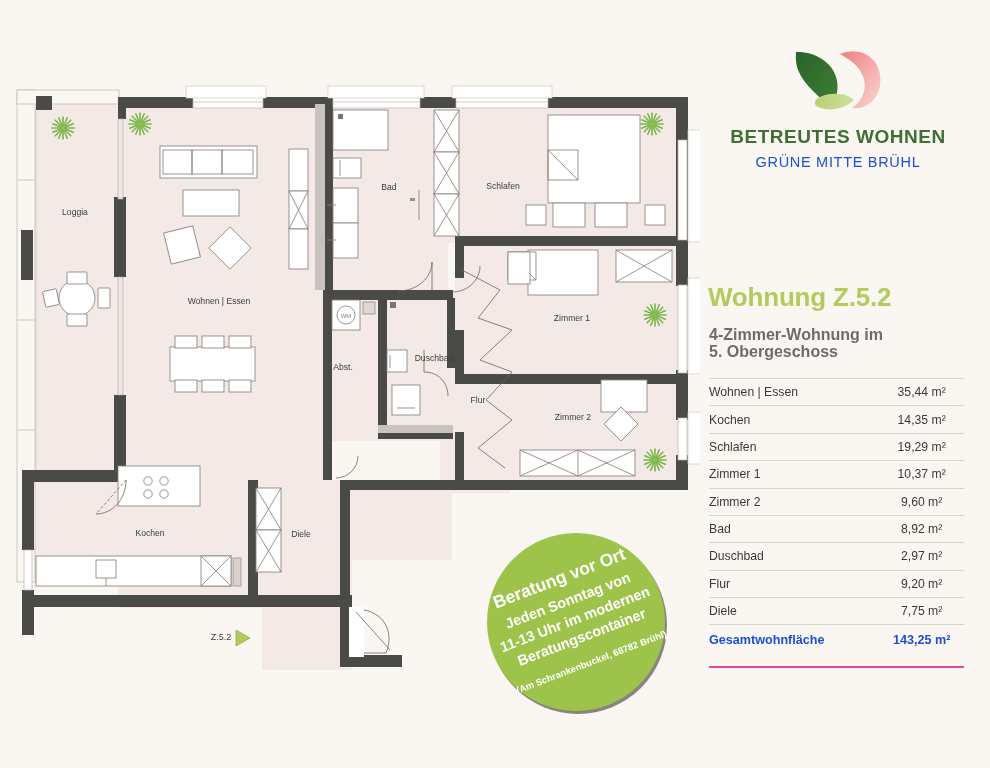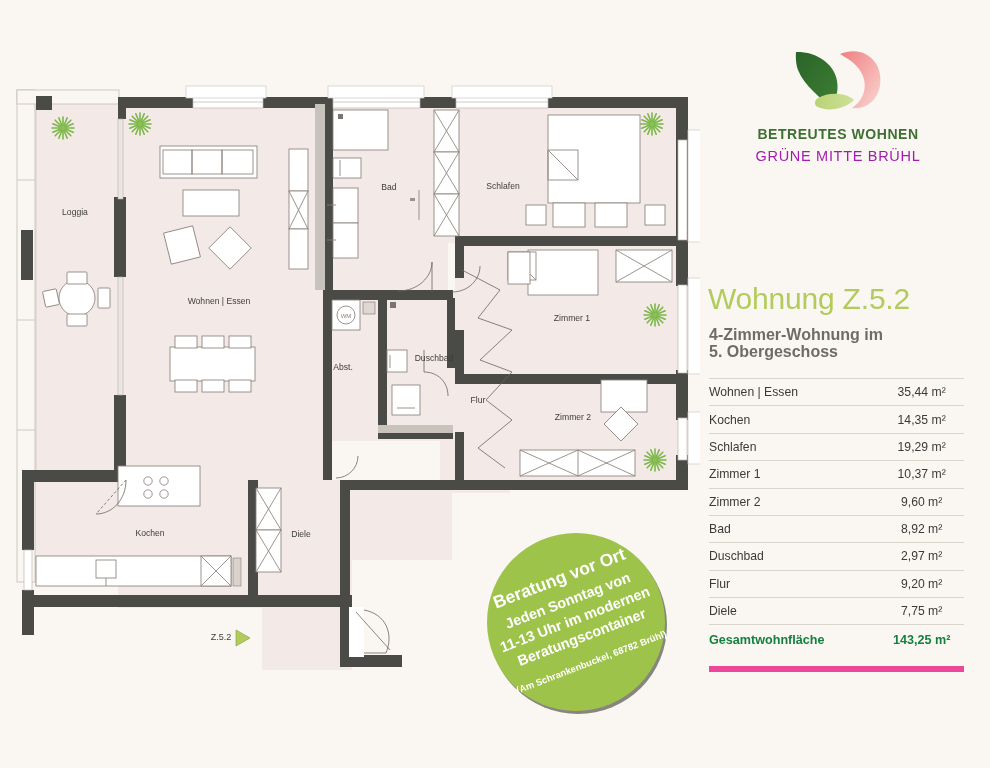--- a/index.html
+++ b/index.html
@@ -16,51 +16,51 @@
   #floorplan{position:absolute;left:0;top:0;width:700px;height:768px;}
 
   
   #info{
     position:absolute;left:703px;top:0;width:287px;height:768px;
   }
   
   .logo-wrap{position:absolute;left:0px;top:40px;width:270px;text-align:center;}
   .logo-mark{width:100px;height:80px;margin:0 auto;display:block;}
   .logo-title{
-    font-size:14px;font-weight:bold;color:#3e7034;letter-spacing:.55px;
+    font-size:19px;font-weight:bold;color:#3e7034;letter-spacing:.55px;
     margin-top:6px;white-space:nowrap;
   }
   .logo-sub{
-    font-size:14.5px;color:#a21caf;letter-spacing:.7px;margin-top:6px;white-space:nowrap;
+    font-size:14.5px;color:#1d4ed8;letter-spacing:.7px;margin-top:6px;white-space:nowrap;
   }
 
   
   .apt-title{
     position:absolute;left:5px;top:282px;width:280px;
-    font-size:30px;font-weight:normal;color:#b3cb5c;letter-spacing:-.2px;
+    font-size:26px;font-weight:bold;color:#b3cb5c;letter-spacing:-.2px;
     white-space:nowrap;
   }
   .apt-sub{
     position:absolute;left:6px;top:327px;width:270px;
     font-size:16px;font-weight:bold;color:#6e6c68;line-height:16.5px;
   }
 
   
   .area-table{
     position:absolute;left:6px;top:378px;width:255px;
     border-collapse:collapse;
   }
   .area-table td{
     font-size:12.2px;color:#3b3a37;padding:6.2px 0 6.2px 0;
     border-bottom:1px solid #d9d5cd;
   }
   .area-table td.val{text-align:center;}
   .area-table tr.total td{
-    font-weight:bold;border-bottom:6px solid #ec4899;padding-top:8px;padding-bottom:19px;
-    font-size:12.6px;color:#15803d;
+    font-weight:bold;border-bottom:2px solid #ec4899;padding-top:8px;padding-bottom:19px;
+    font-size:12.6px;color:#1d4ed8;
   }
   .area-table tr.total td.lbl{border-top:none;}
   .area-table tr.first td{border-top:1px solid #d9d5cd;}
 
   
   .badge{
     position:absolute;left:487px;top:533px;width:178px;height:178px;
     border-radius:50%;background:#9ec34a;
     box-shadow:2px 3px 0 rgba(40,40,35,.55);
   }

